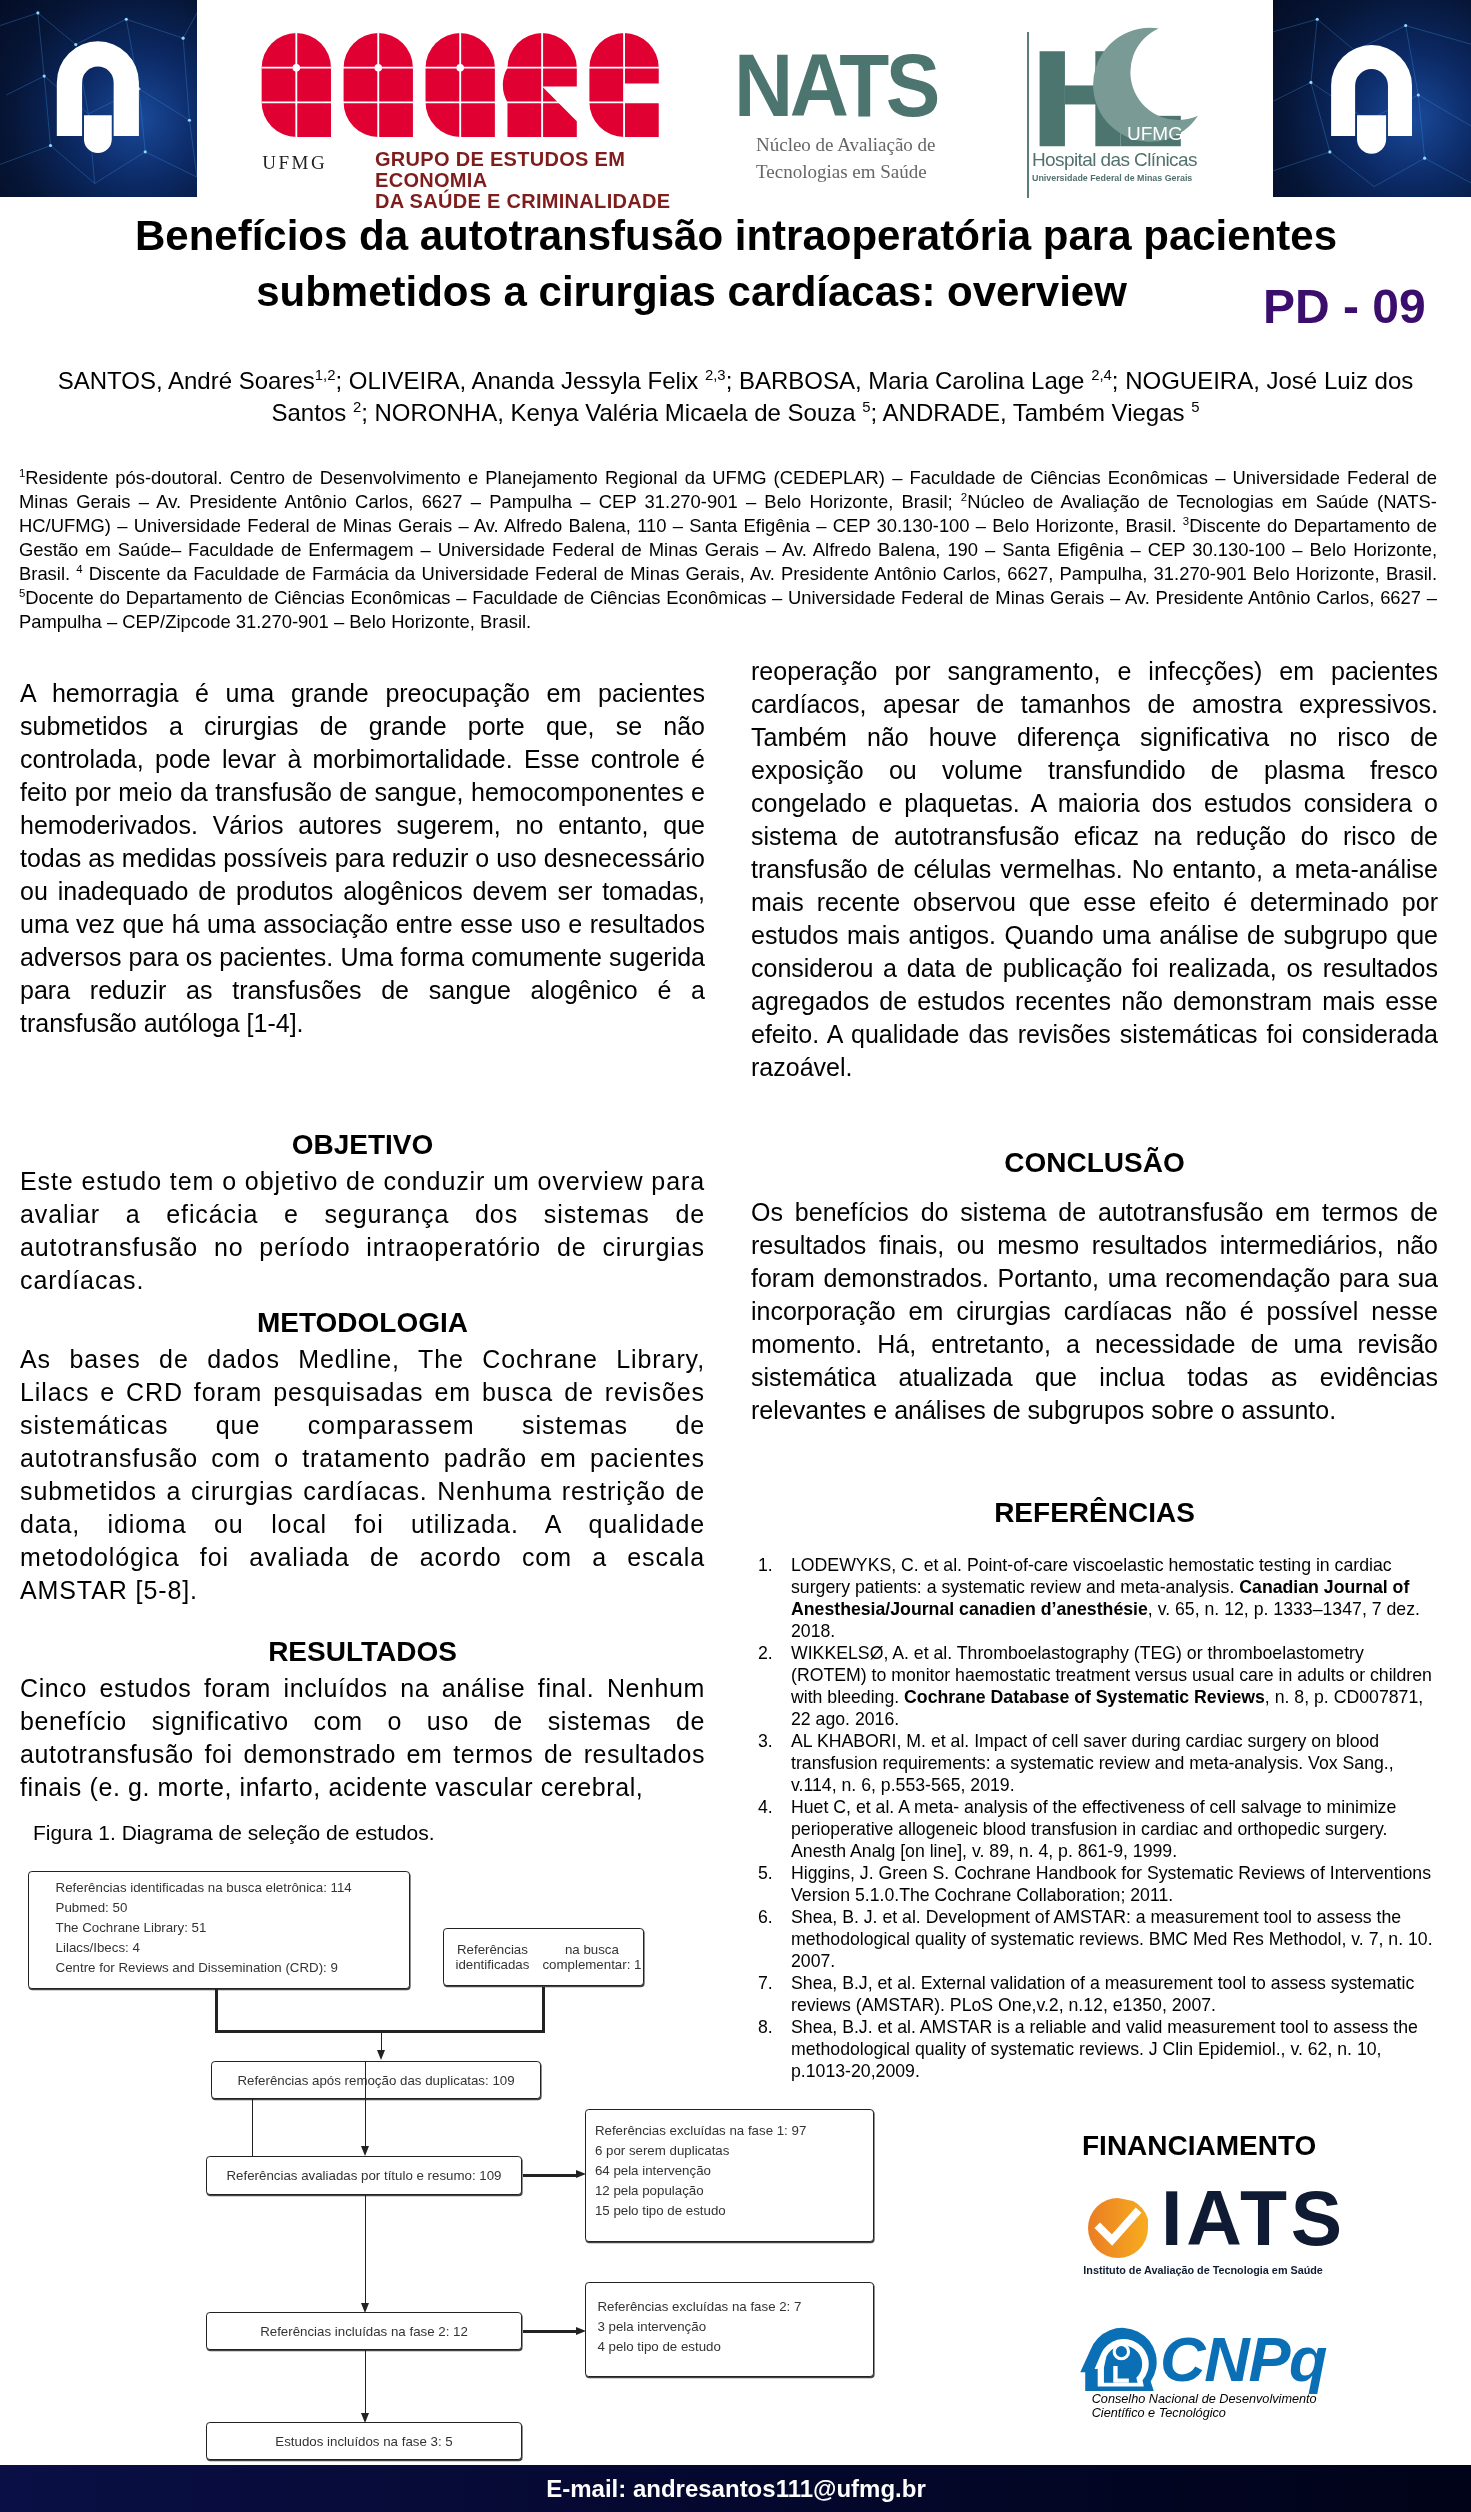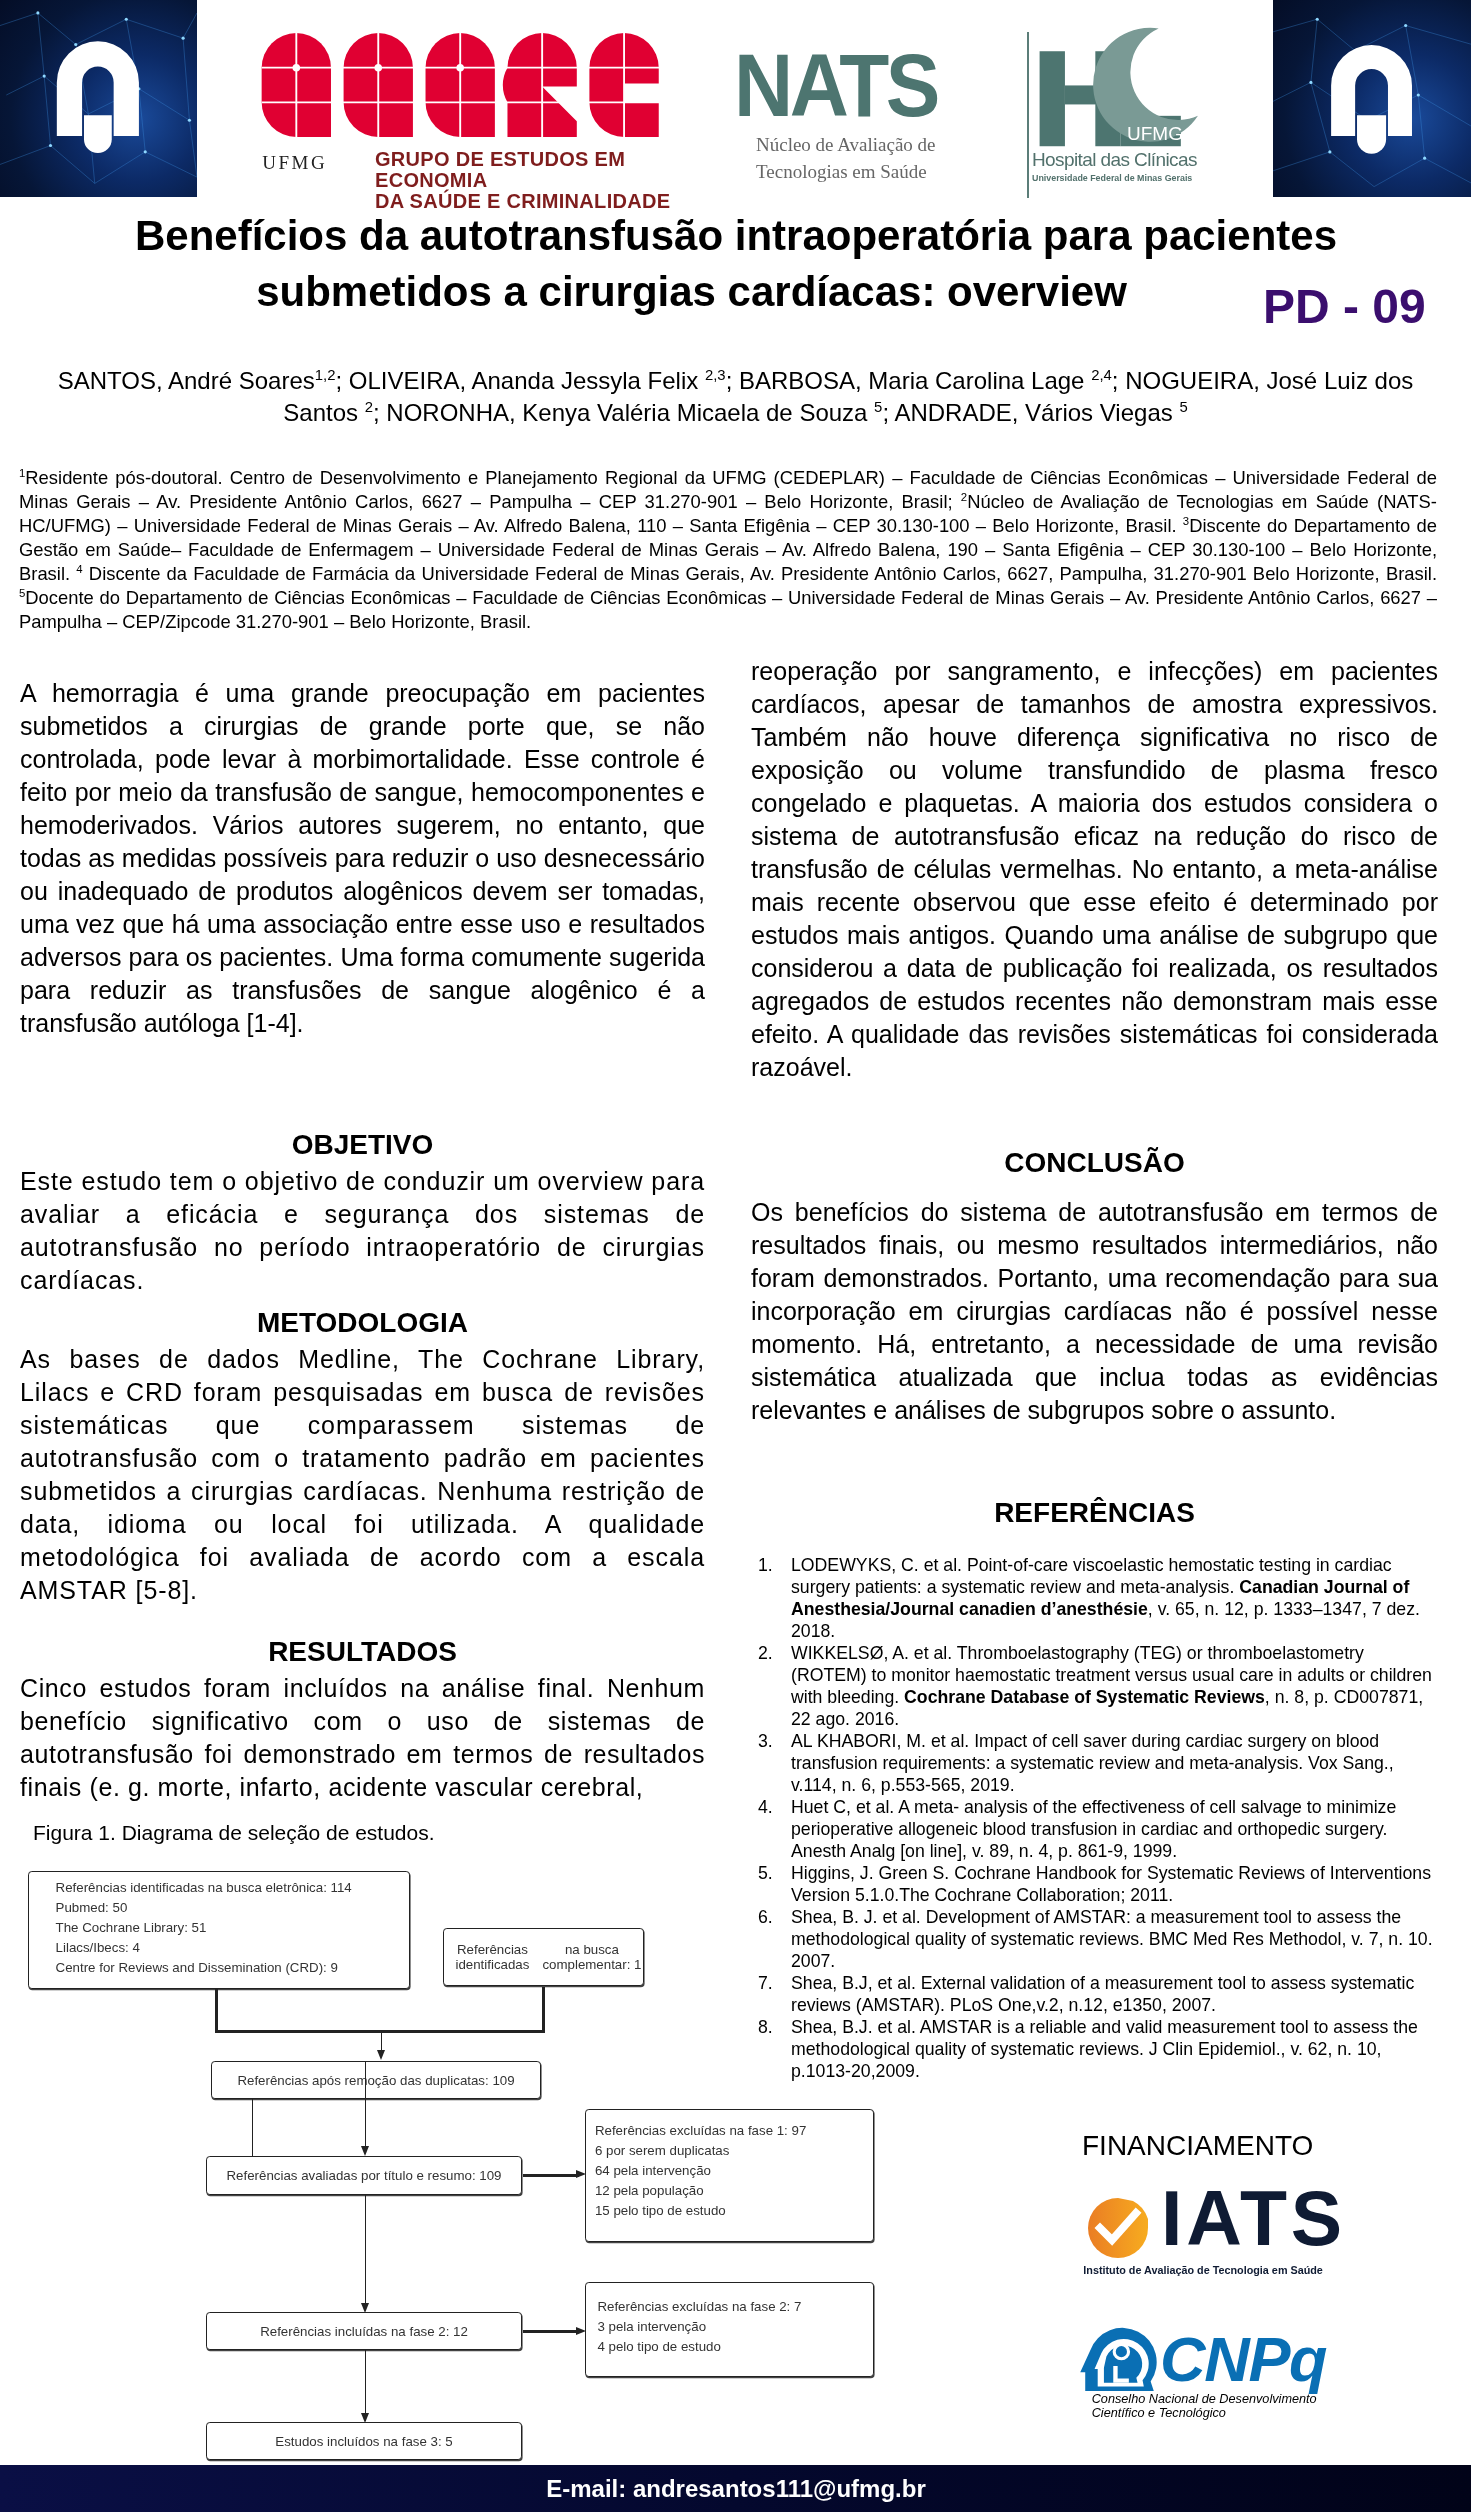--- a/index.html
+++ b/index.html
@@ -53,21 +53,21 @@
   .arrow.right { border-top: 4.4px solid transparent; border-bottom: 4.4px solid transparent; border-left: 10px solid #222; }
 
   
   .refs { position: absolute; left: 753px; top: 1554px; width: 690px; font-size: 17.7px; line-height: 22px; list-style: none; }
   .refs li { display: flex; }
   .refs .num { width: 38px; flex: none; padding-left: 5px; }
   .refs .txt { flex: 1; }
   .refs b { font-weight: bold; }
 
   
-  .fin-h { position: absolute; left: 1082px; top: 2130px; font-size: 28px; font-weight: normal; }
+  .fin-h { position: absolute; left: 1082px; top: 2130px; font-size: 28px; font-weight: bold; }
   .iats { position: absolute; left: 1082px; top: 2177px; width: 266px; height: 114px; }
   .iats-word { position: absolute; left: 79px; top: 0; font-size: 77px; font-weight: bold; color: #0f1b33; letter-spacing: 3.8px; line-height: 82px; }
   .iats-sub { position: absolute; left: 1.3px; top: 87px; font-size: 10.8px; color: #0f1b33; font-weight: bold; }
   .cnpq { position: absolute; left: 1079px; top: 2313px; width: 279px; height: 114px; }
   .cnpq-word { position: absolute; left: 81px; top: 9.5px; font-size: 63px; font-weight: bold; font-style: italic; color: #0a6fb4; letter-spacing: -1.3px; }
   .cnpq-sub { position: absolute; left: 12.7px; top: 79px; font-size: 12.7px; font-weight: normal; font-style: italic; line-height: 14px; }
 
   .footer { position: absolute; left: 0; top: 2465px; width: 1472px; height: 47px; background: linear-gradient(90deg, #0a0f45 0%, #04082e 50%, #010318 100%); color: #fff; text-align: center; font-size: 24px; font-weight: bold; line-height: 47px; }
 </style>
 </head>
@@ -174,21 +174,21 @@
     <path d="M133 182 L179 182 L179 220 A23 23 0 0 1 133 220 Z" fill="#fff"></path>
   </svg>
 </div>
 
 <h1 class="title">
   <span>Benefícios da autotransfusão intraoperatória para pacientes</span>
   <span class="l2">submetidos a cirurgias cardíacas: overview</span>
 </h1>
 <div class="pd">PD - 09</div>
 
-<div class="authors" id="authors"><span>SANTOS, André Soares</span><sup>1,2</sup>; <span>OLIVEIRA, Ananda Jessyla Felix </span><sup>2,3</sup>; <span>BARBOSA, Maria Carolina Lage </span><sup>2,4</sup>; <span>NOGUEIRA, José Luiz dos Santos </span><sup>2</sup>; <span>NORONHA, Kenya Valéria Micaela de Souza </span><sup>5</sup>; <span>ANDRADE, Vários Viegas </span><sup>5</sup></div>
+<div class="authors" id="authors"><span>SANTOS, André Soares</span><sup>1,2</sup>; <span>OLIVEIRA, Ananda Jessyla Felix </span><sup>2,3</sup>; <span>BARBOSA, Maria Carolina Lage </span><sup>2,4</sup>; <span>NOGUEIRA, José Luiz dos Santos </span><sup>2</sup>; <span>NORONHA, Kenya Valéria Micaela de Souza </span><sup>5</sup>; <span>ANDRADE, Também Viegas </span><sup>5</sup></div>
 <div class="affil" id="affil"><sup>1</sup><span>Residente pós-doutoral. Centro de Desenvolvimento e Planejamento Regional da UFMG (CEDEPLAR) – Faculdade de Ciências Econômicas – Universidade Federal de Minas Gerais – Av. Presidente Antônio Carlos, 6627 – Pampulha – CEP 31.270-901 – Belo Horizonte, Brasil; </span><sup>2</sup><span>Núcleo de Avaliação de Tecnologias em Saúde (NATS-HC/UFMG) – Universidade Federal de Minas Gerais – Av. Alfredo Balena, 110 – Santa Efigênia – CEP 30.130-100 – Belo Horizonte, Brasil. </span><sup>3</sup><span>Discente do Departamento de Gestão em Saúde– Faculdade de Enfermagem – Universidade Federal de Minas Gerais – Av. Alfredo Balena, 190 – Santa Efigênia – CEP 30.130-100 – Belo Horizonte, Brasil.  </span><sup>4</sup><span> Discente da Faculdade de Farmácia da Universidade Federal de Minas Gerais, Av. Presidente Antônio Carlos, 6627, Pampulha, 31.270-901 Belo Horizonte, Brasil. </span><sup>5</sup><span>Docente do Departamento de Ciências Econômicas – Faculdade de Ciências Econômicas – Universidade Federal de Minas Gerais – Av. Presidente Antônio Carlos, 6627 – Pampulha – CEP/Zipcode 31.270-901 – Belo Horizonte, Brasil.</span></div>
 
 <div class="colL" style="top:671px">
   <p class="p" style="margin-top:6.3px">A hemorragia é uma grande preocupação em pacientes submetidos a cirurgias de grande porte que, se não controlada, pode levar à morbimortalidade. Esse controle é feito por meio da transfusão de sangue, hemocomponentes e hemoderivados. Vários autores sugerem, no entanto, que todas as medidas possíveis para reduzir o uso desnecessário ou inadequado de produtos alogênicos devem ser tomadas, uma vez que há uma associação entre esse uso e resultados adversos para os pacientes. Uma forma comumente sugerida para reduzir as transfusões de sangue alogênico é a transfusão autóloga [1-4].</p>
 </div>
 <div class="colL" style="top:1129px">
   <div class="sec-h">OBJETIVO</div>
   <p class="p" style="margin-top:3.8px;letter-spacing:0.9px">Este estudo tem o objetivo de conduzir um overview para avaliar a eficácia e segurança dos sistemas de autotransfusão no período intraoperatório de cirurgias cardíacas.</p>
 </div>
 <div class="colL" style="top:1307px">

